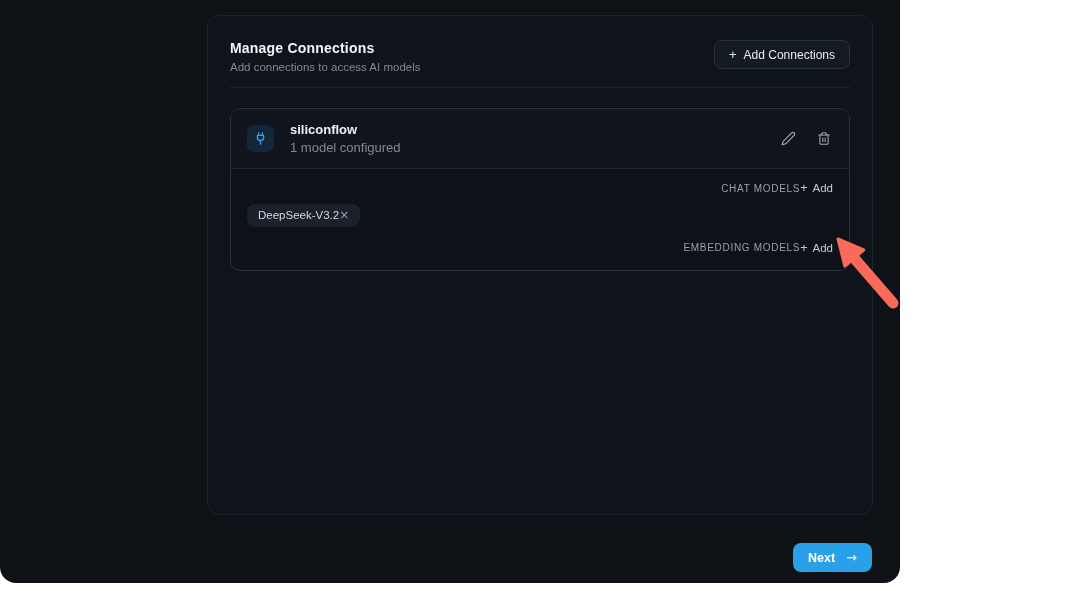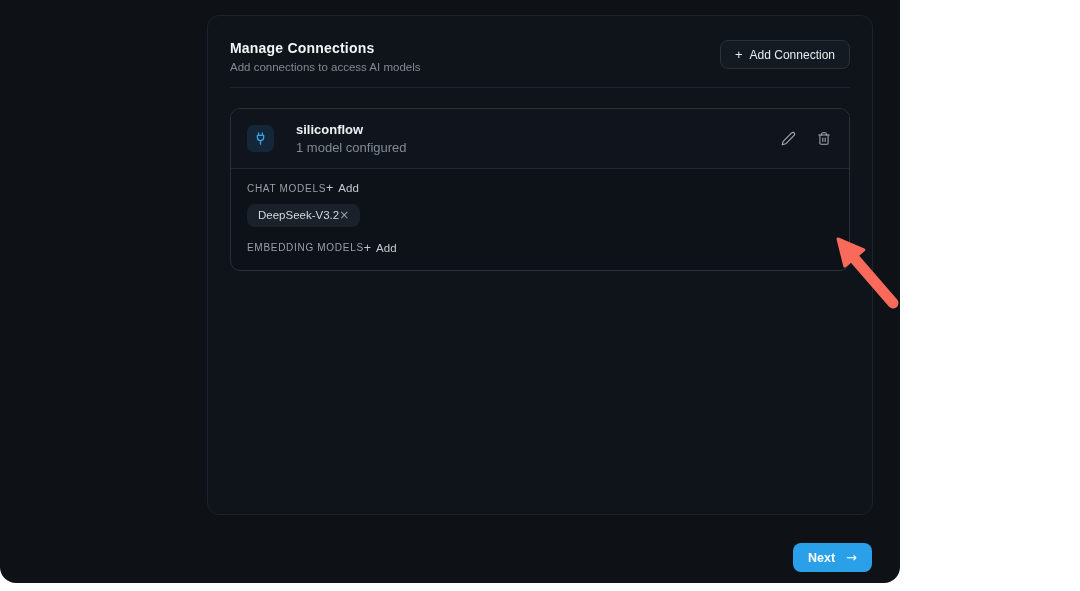--- a/index.html
+++ b/index.html
@@ -39,38 +39,38 @@
   
   .connection-card {
     margin-top: 20px;
     border: 1px solid #2a313b; border-radius: 10px;
     background: #0d1118; overflow: hidden;
   }
   .conn-header {
     display: flex; justify-content: space-between; align-items: center;
     padding: 13px 16px; background: #10151d;
   }
-  .conn-id { display: flex; align-items: center; gap: 22px; }
+  .conn-id { display: flex; align-items: center; gap: 16px; }
   .conn-icon {
     width: 27px; height: 27px; border-radius: 7px;
     background: #142738; display: flex; align-items: center; justify-content: center;
     flex: 0 0 auto;
   }
   .conn-icon svg { stroke: #35a3ea; }
   .conn-name { font-size: 13px; font-weight: 700; color: #eef1f4; }
   .conn-status { margin-top: 3px; font-size: 13px; color: #828994; }
   .conn-actions { display: flex; align-items: center; gap: 17px; }
   .icon-btn {
     background: none; border: none; padding: 2px; cursor: pointer;
     color: #a3aab2; display: flex; align-items: center;
   }
   .icon-btn svg { stroke: #a3aab2; }
   .conn-divider { height: 1px; background: #212733; }
   .conn-body { padding: 13px 16px 16px; }
-  .section-row { display: flex; justify-content: flex-start; align-items: center; }
+  .section-row { display: flex; justify-content: flex-end; align-items: center; }
   .section-row.mt { margin-top: 15px; }
   .section-label { font-size: 10px; font-weight: 500; letter-spacing: .7px; color: #99a0a9; }
   .add-link {
     display: inline-flex; align-items: center; gap: 5px;
     background: none; border: none; cursor: pointer;
     color: #c4cad1; font-size: 11.5px; font-family: inherit;
   }
   .add-link .plus-glyph { color: #c4cad1; font-size: 12.5px; }
   .chip-row { margin-top: 9px; }
   .chip {
@@ -109,21 +109,21 @@
 
   <div class="main-card">
 
     <div class="card-header">
       <div>
         <div class="page-title">Manage Connections</div>
         <div class="page-subtitle">Add connections to access AI models</div>
       </div>
       <button class="btn-outline">
         <span class="plus-glyph">+</span>
-        <span>Add Connection</span>
+        <span>Add Connections</span>
       </button>
     </div>
 
     <div class="divider"></div>
 
     <div class="connection-card">
 
       <div class="conn-header">
         <div class="conn-id">
           <div class="conn-icon">

